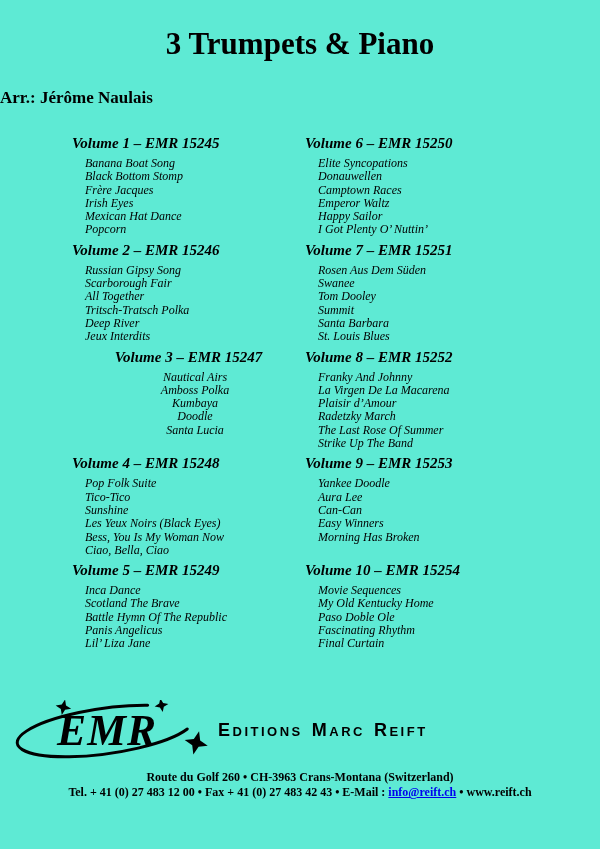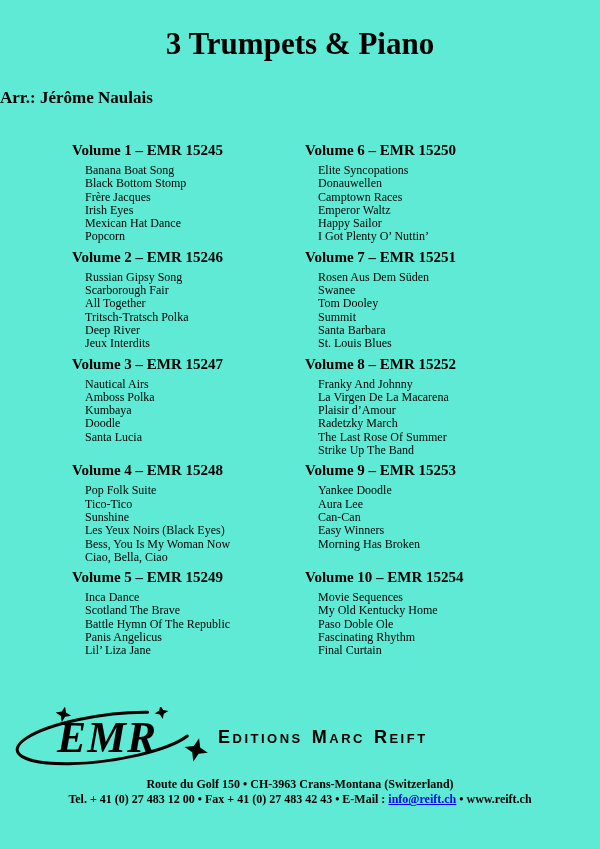--- a/index.html
+++ b/index.html
@@ -22,21 +22,22 @@
     margin:0;
   }
   .arranger{
     font-size:17px;
     font-weight:bold;
     margin-top:26px;
   }
   .volumes-grid{
     display:grid;
     grid-template-columns:233px auto;
-    margin:34px 20px 0 72px;
+    margin:27px 20px 0 72px;
+    font-style:italic;
   }
   .volume{margin-bottom:5px;}
   .vol-heading{
     font-size:15px;
     font-weight:bold;
     line-height:17px;
     margin-bottom:5px;
     white-space:nowrap;
   }
   ul.songs{
@@ -105,21 +106,21 @@
         <div class="vol-heading">Volume 2 – EMR 15246</div>
         <ul class="songs">
           <li>Russian Gipsy Song</li>
           <li>Scarborough Fair</li>
           <li>All Together</li>
           <li>Tritsch-Tratsch Polka</li>
           <li>Deep River</li>
           <li>Jeux Interdits</li>
         </ul>
       </div>
-      <div class="volume" style="grid-area: 3 / 1;">
+      <div class="volume" style="grid-area: 3 / 1; text-align: center;">
         <div class="vol-heading">Volume 3 – EMR 15247</div>
         <ul class="songs">
           <li>Nautical Airs</li>
           <li>Amboss Polka</li>
           <li>Kumbaya</li>
           <li>Doodle</li>
           <li>Santa Lucia</li>
         </ul>
       </div>
       <div class="volume" style="grid-area: 4 / 1;">
@@ -212,19 +213,19 @@
         <path d="M0,-7 L2,-2 L7,0 L2,2 L0,7 L-2,2 L-7,0 L-2,-2 Z" fill="#000"></path>
       </g>
       <g transform="translate(198,43) rotate(14) scale(1.5)">
         <path d="M0,-8 L2.2,-2.2 L8,0 L2.2,2.2 L0,8 L-2.2,2.2 L-8,0 L-2.2,-2.2 Z" fill="#000"></path>
       </g>
     </svg>
     <div class="publisher"><span class="word"><span class="init">E</span><span>DITIONS</span></span><span class="word"><span class="init">M</span><span>ARC</span></span><span class="word"><span class="init">R</span><span>EIFT</span></span></div>
   </div>
 
   <div class="footer">
-    <div>Route du Golf 150 • CH-3963 Crans-Montana (Switzerland)</div>
+    <div>Route du Golf 260 • CH-3963 Crans-Montana (Switzerland)</div>
     <div>
       <span>Tel. + 41 (0) 27 483 12 00 • Fax + 41 (0) 27 483 42 43 • E-Mail : </span><a href="#" style="color: rgb(0, 0, 238);">info@reift.ch</a><span> • www.reift.ch</span>
     </div>
   </div>
 
 </div>
 
 </body></html>

